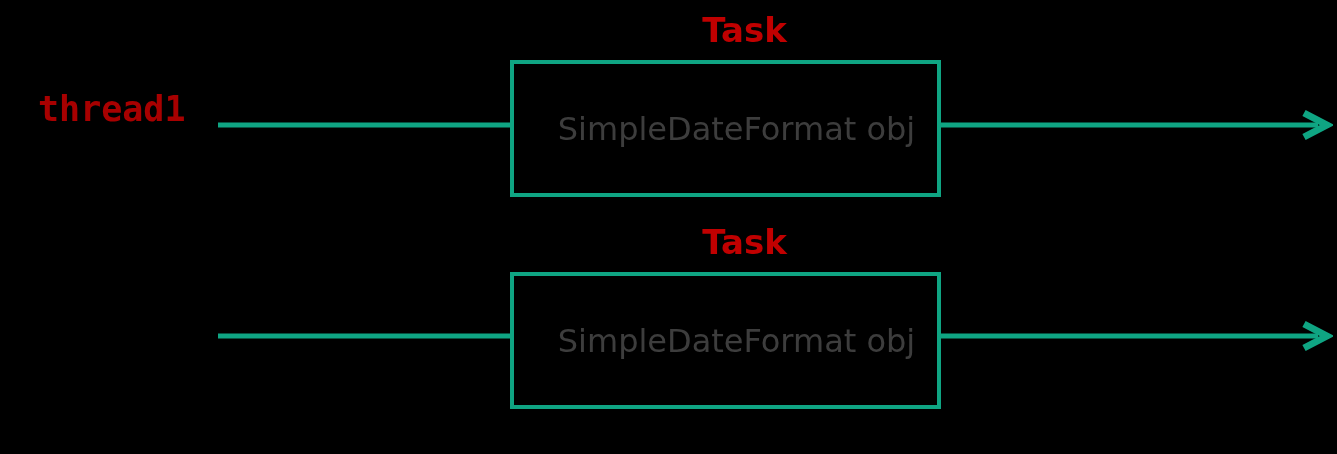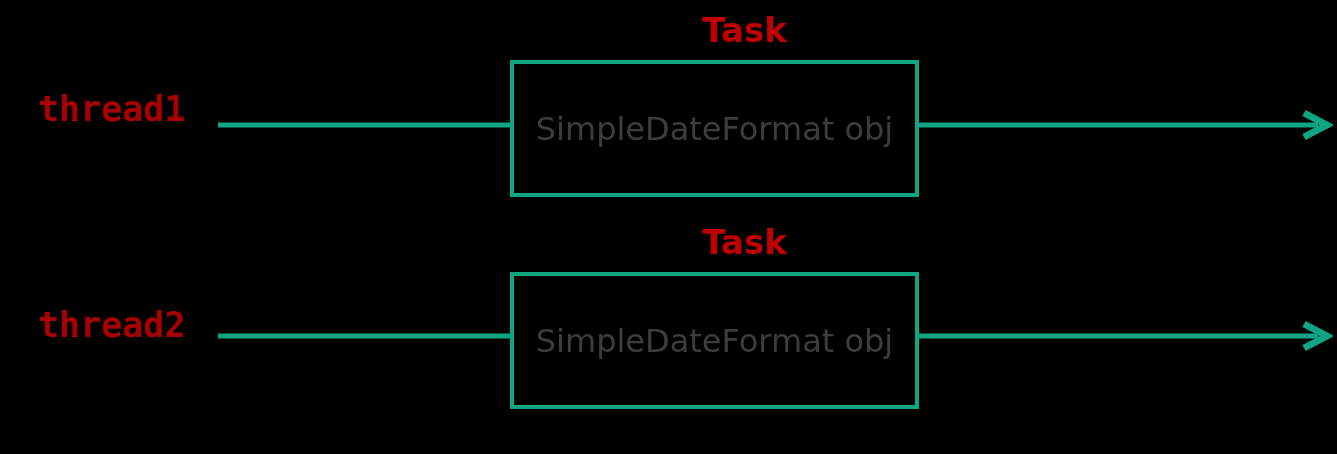--- a/index.html
+++ b/index.html
@@ -73,20 +73,21 @@
     position: absolute;
     left: 510px;
     width: 401px;
     height: 129px;
     z-index: 2;
     border: 4px solid var(--arrow-teal, #0FA583);
     background: var(--background, #000000);
     display: flex;
     align-items: center;
     justify-content: center;
+    padding-left: 22px;
   }
   .box-1 { top: 60px; }
   .box-2 { top: 272px; }
   .sdf-box .sdf-text {
     font-size: 32px;
     color: var(--box-text-gray, #3D3D3D);
     white-space: nowrap;
   }
 </style>
 </head>
@@ -105,21 +106,20 @@
 
   <div class="sdf-box box-1">
     <span class="sdf-text">SimpleDateFormat obj</span>
   </div>
 
   <svg class="arrow arrow-2" viewBox="0 0 1115 40" xmlns="http://www.w3.org/2000/svg">
     <line class="shaft" x1="0" y1="20" x2="1100" y2="20"></line>
     <polyline class="head" points="1086,8 1109,20 1086,32"></polyline>
   </svg>
 
-  <div class="thread-label thread-2">thread2</div>
 
   <div class="task-label task-2">Task</div>
 
   <div class="sdf-box box-2">
     <span class="sdf-text">SimpleDateFormat obj</span>
   </div>
 
 </div>
 
 </body></html>

